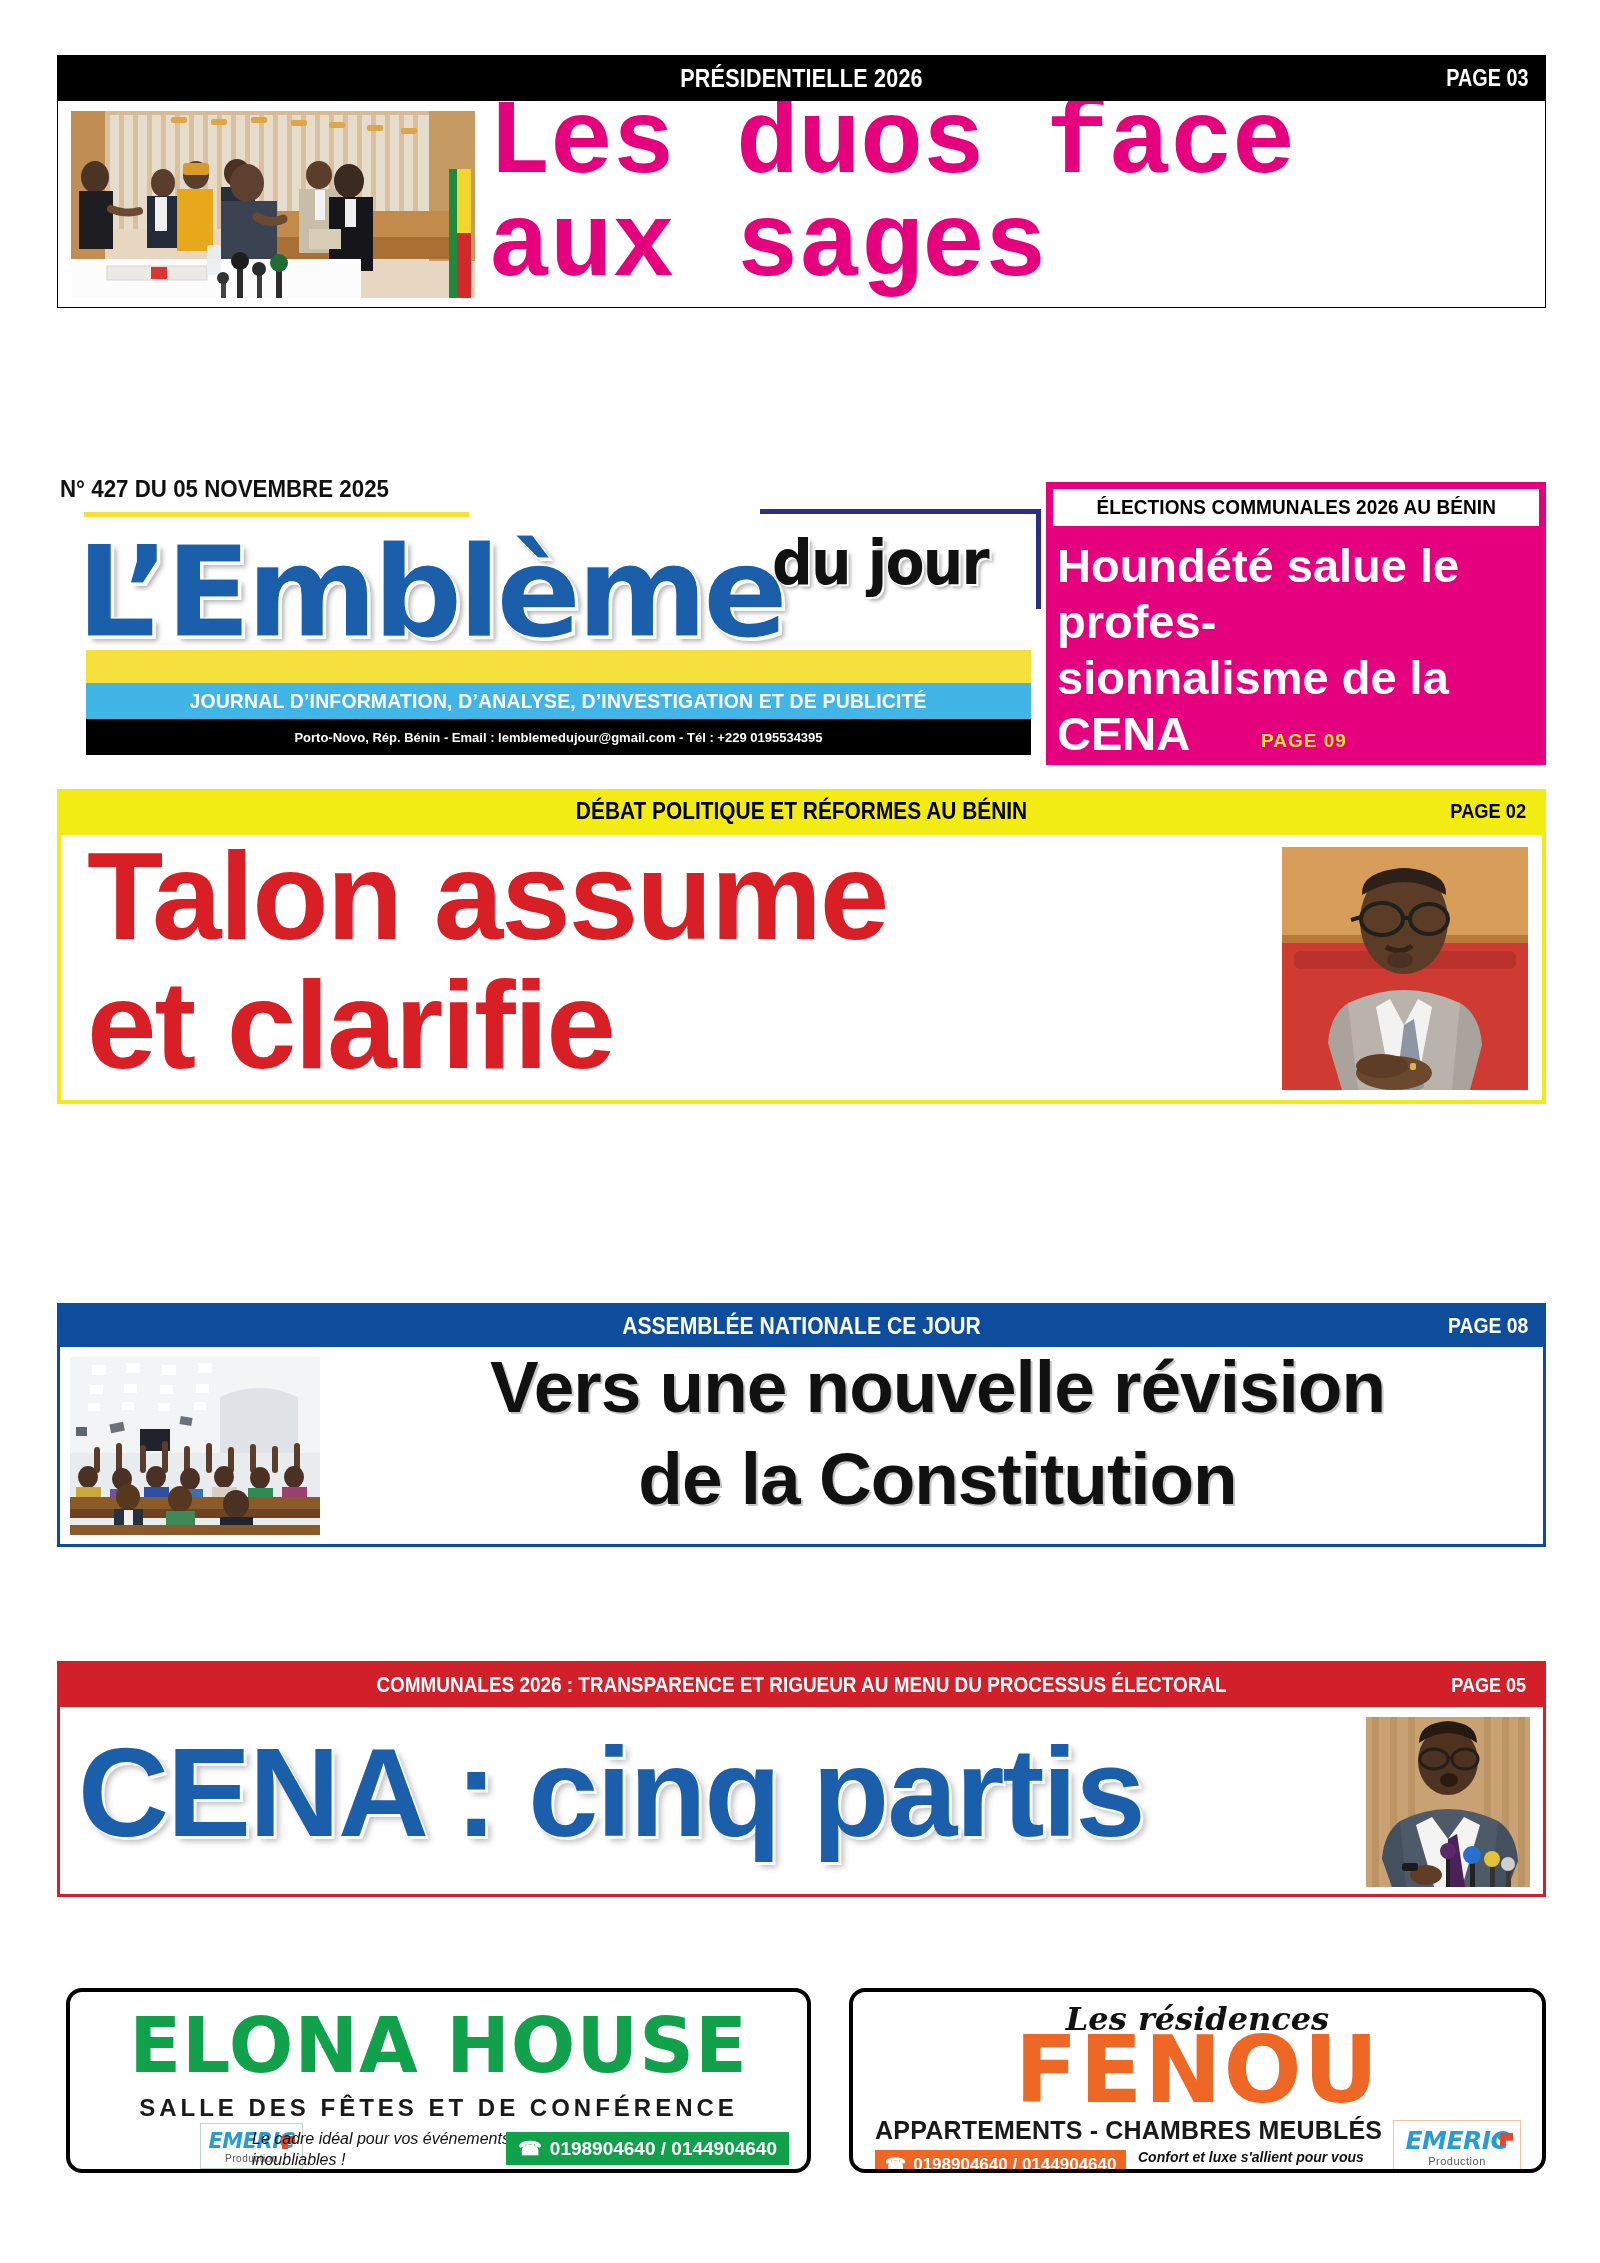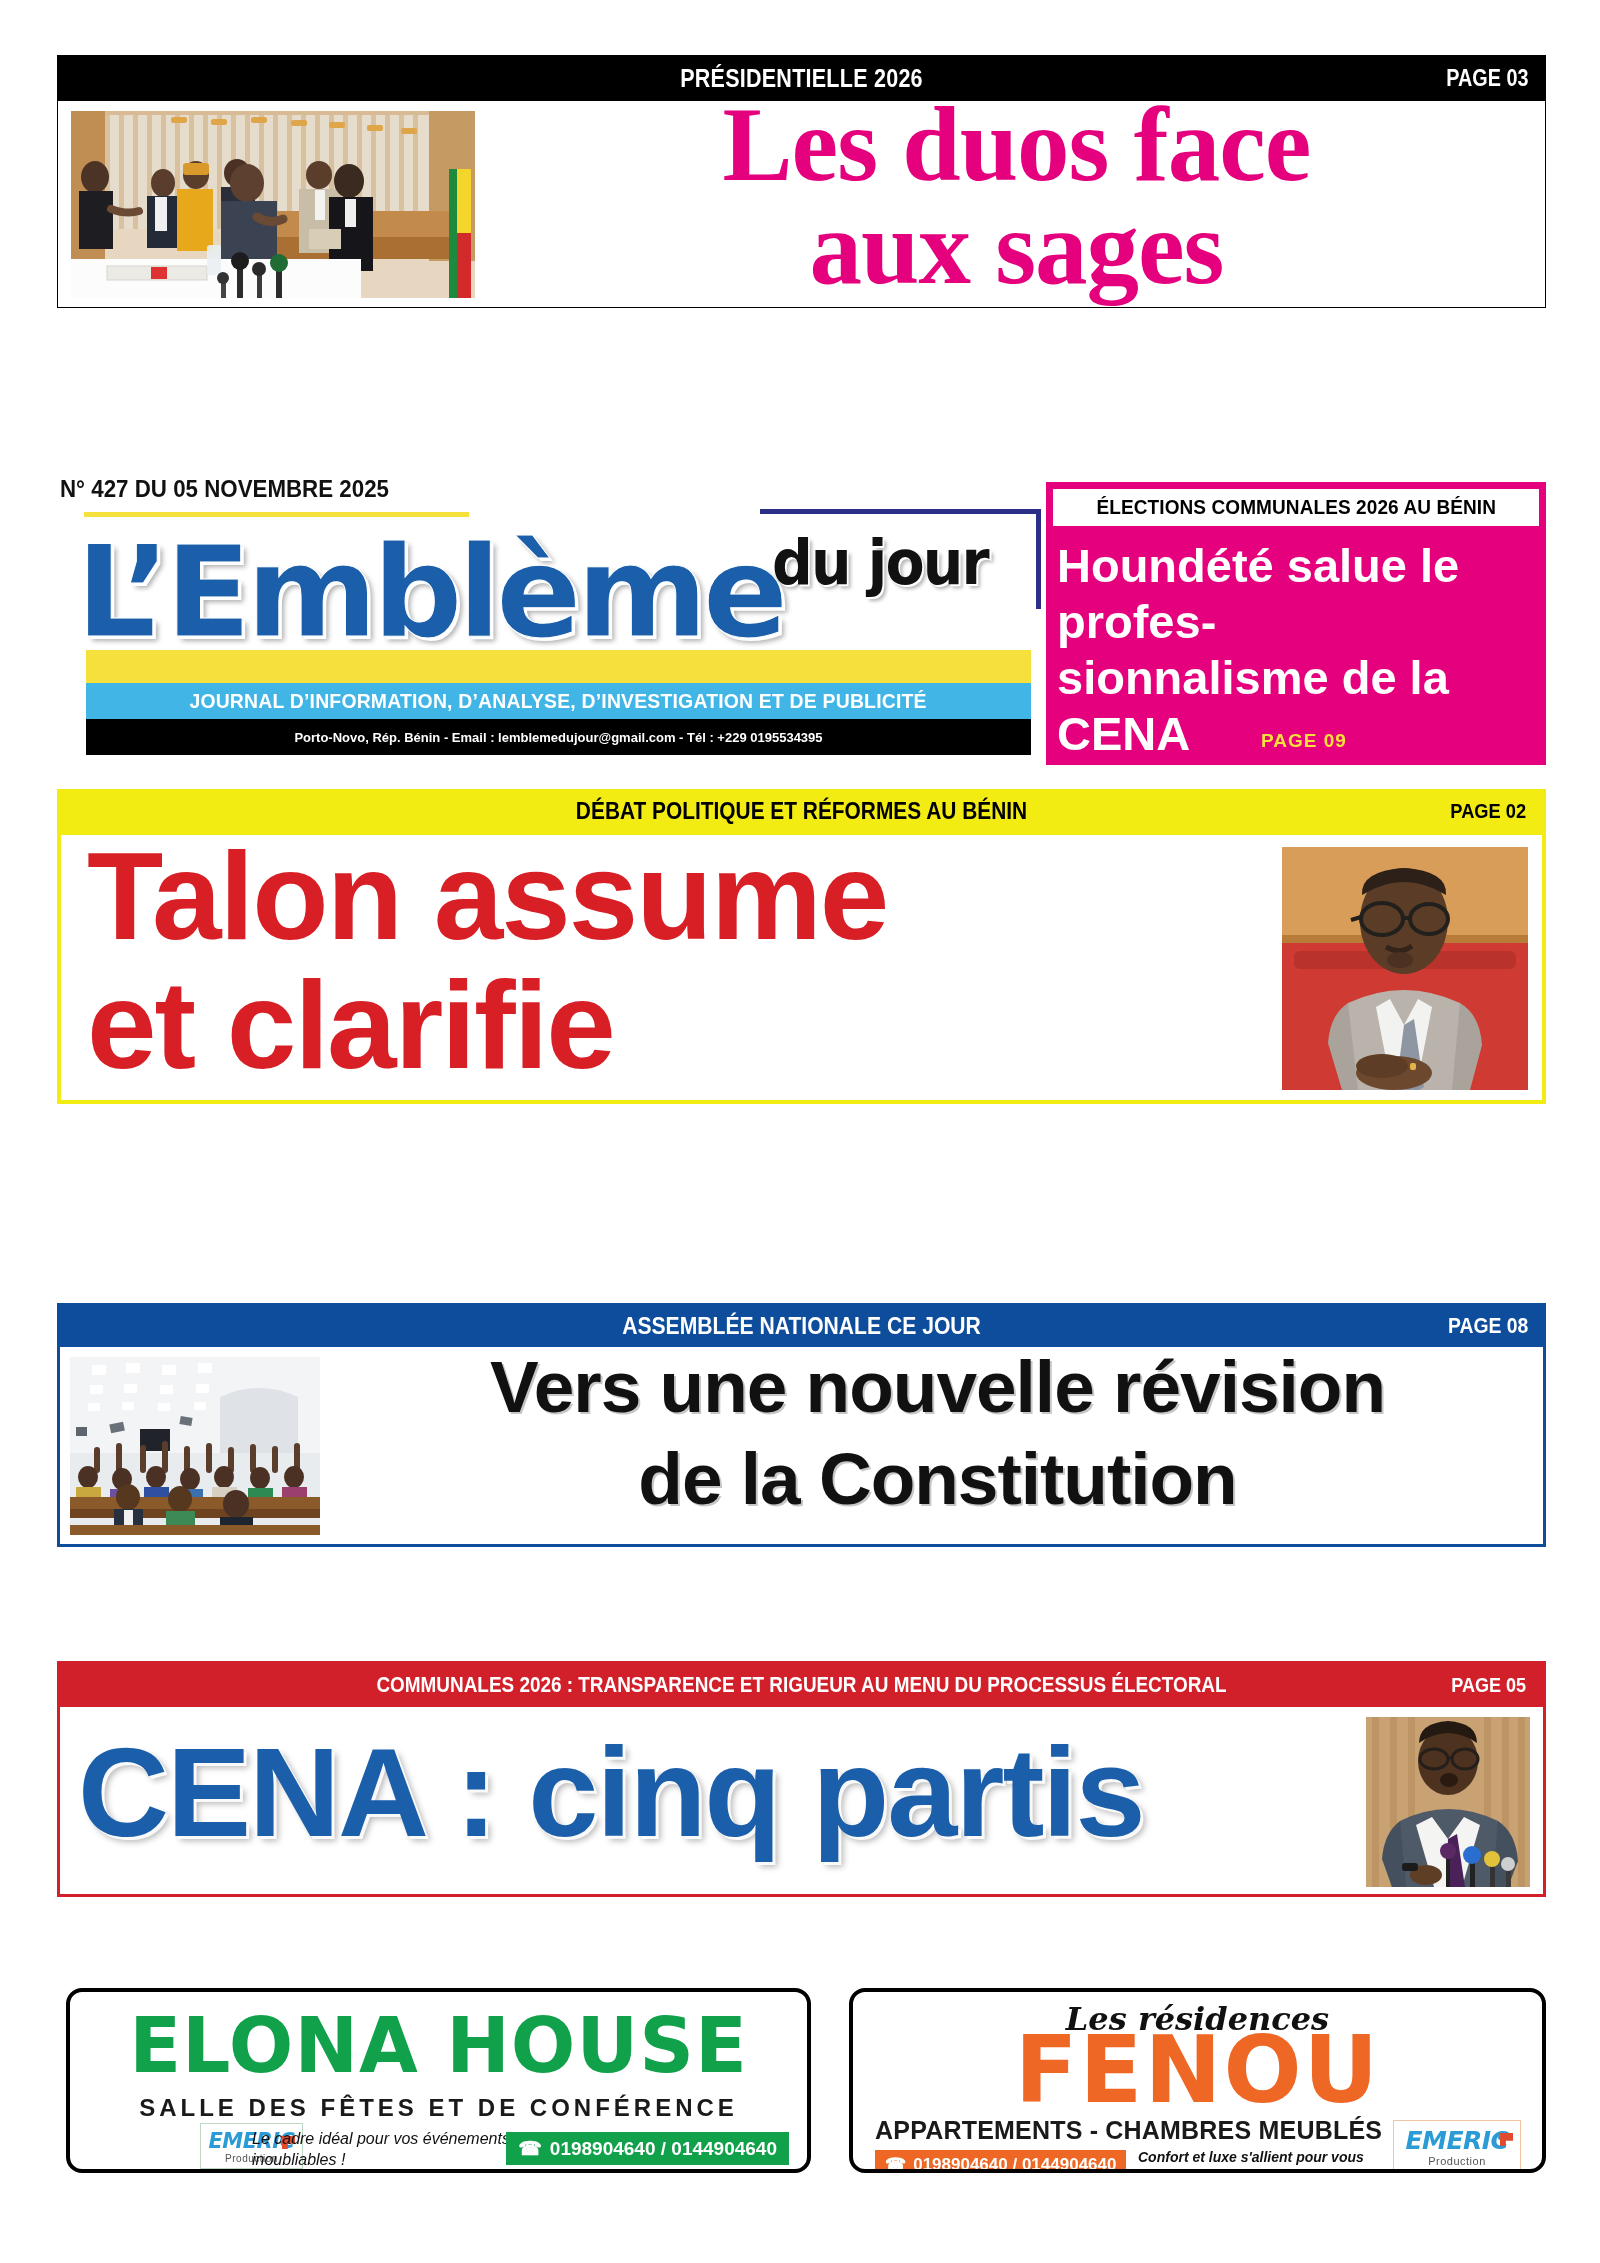--- a/index.html
+++ b/index.html
@@ -33,23 +33,23 @@
     background:#fff; border:1px solid #000; border-top:none;
     overflow:hidden;
   }
   .hero-photo {
     position:absolute; left:13px; top:10px; width:404px; height:187px;
     overflow:hidden; background:#cdb79a;
   }
   .hero-title {
     position:absolute; left:430px; top:-8px; right:0;
     color:#e5007d; font-weight:bold;
-    font-family:Liberation Serif, serif;
+    font-family:Liberation Mono, monospace;
     font-size:105px; line-height:103px; letter-spacing:-1px;
-    text-align:center;
+    text-align:left;
   }
   .hero-title span { display:block; transform:scaleX(1.0); }
 
   
   .issue {
     position:absolute; left:60px; top:475px;
     font-size:24px; font-weight:bold; color:#111;
     transform:scaleX(.93); transform-origin:left center;
   }
   .mast {

